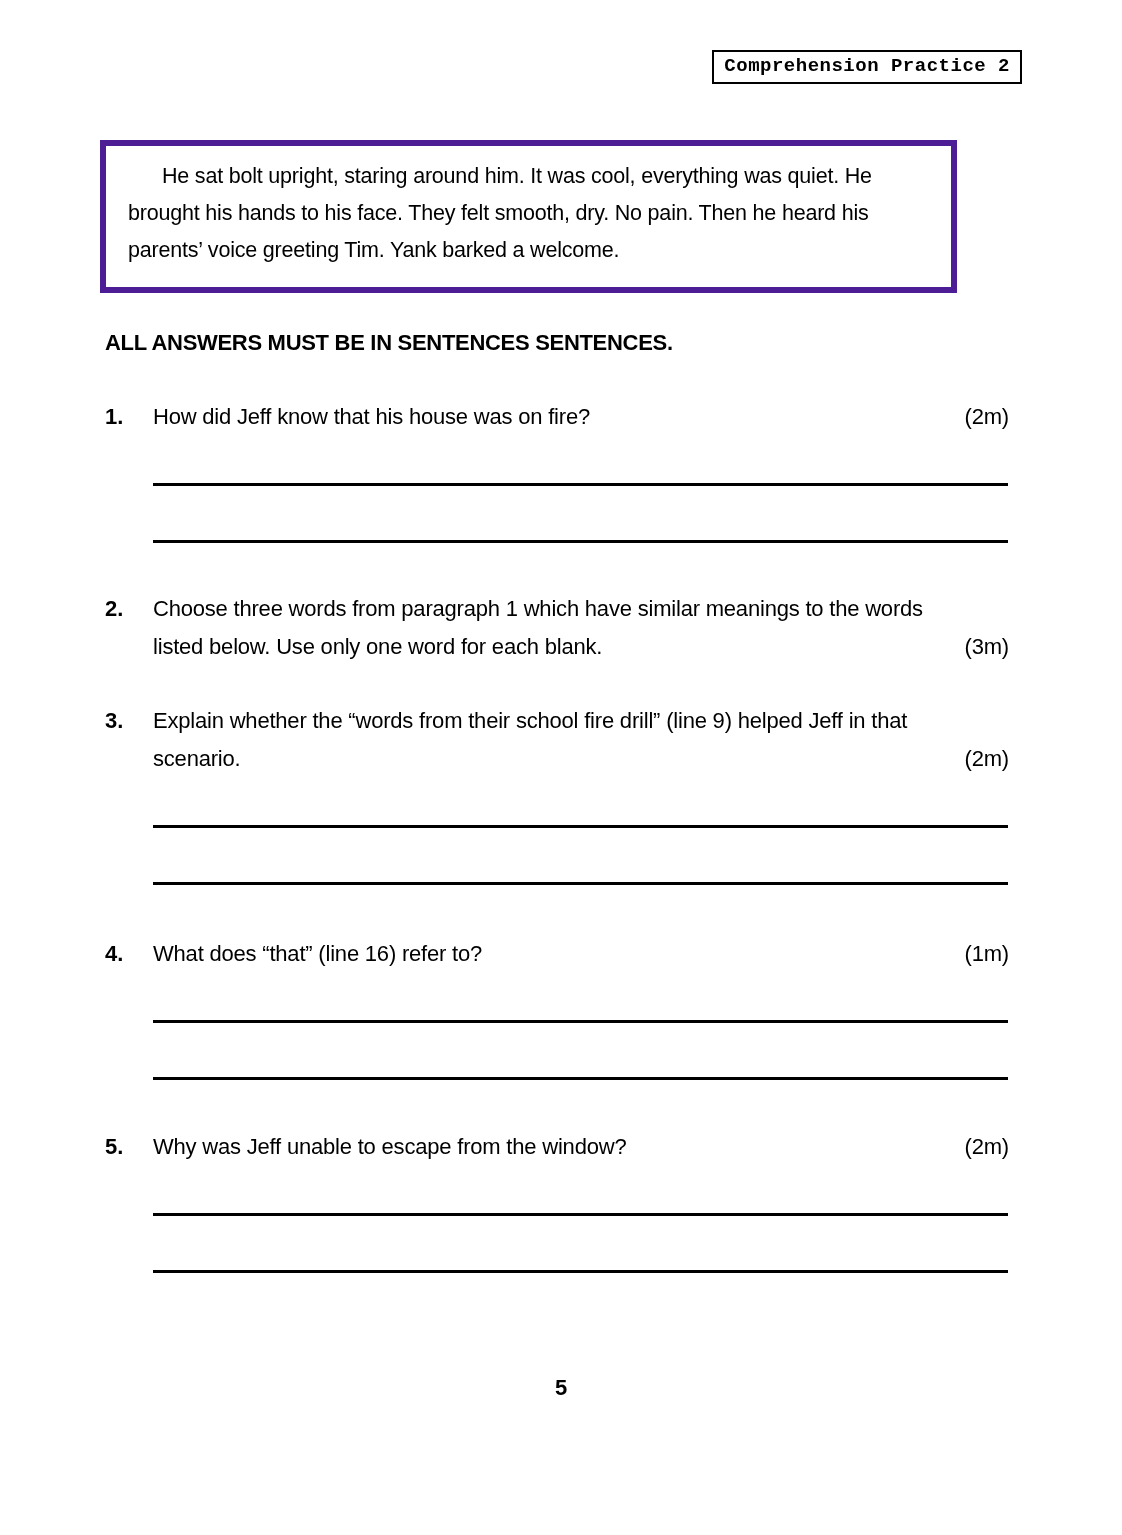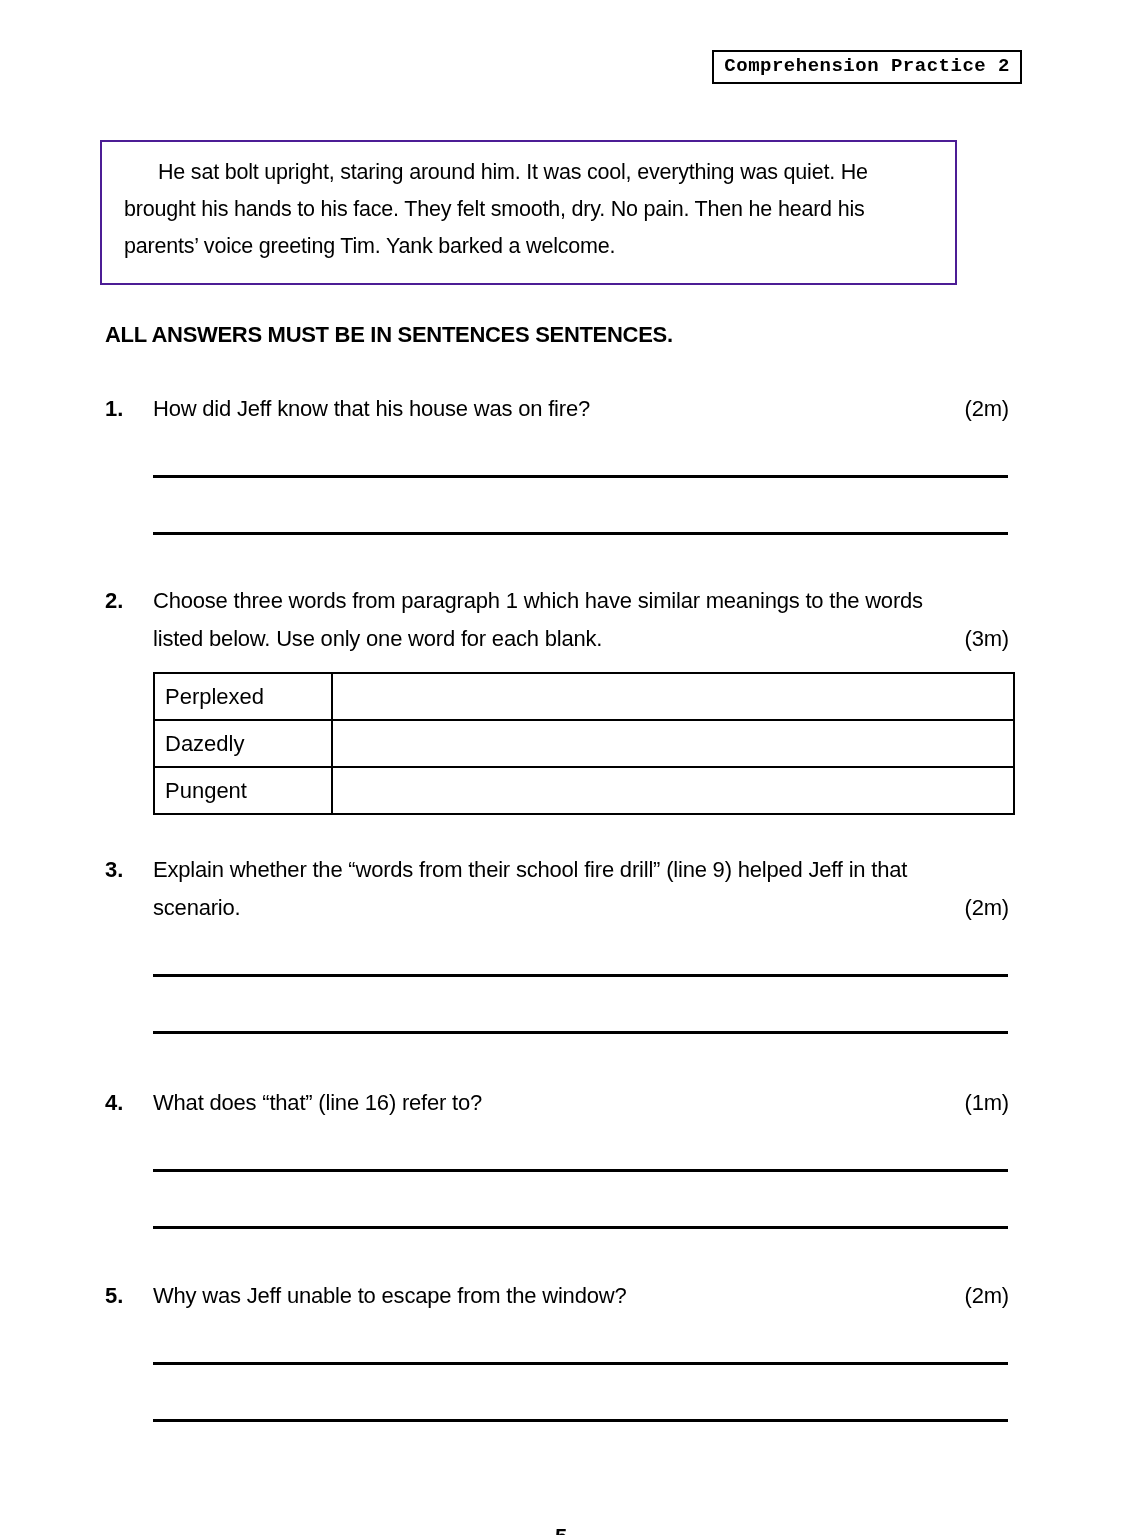--- a/index.html
+++ b/index.html
@@ -28,21 +28,21 @@
     font-weight: bold;
     font-size: 19px;
     letter-spacing: 0.5px;
     white-space: nowrap;
   }
 
   
   .passage-box {
     margin: 56px 165px 0 100px;
     width: 857px;
-    border: 2px solid #4c1d95;
+    border: 6px solid #4c1d95;
     padding: 12px 16px 18px 22px;
   }
   .passage {
     font-size: 21.5px;
     line-height: 37px;
     text-indent: 34px;
     letter-spacing: -0.2px;
   }
 
   
@@ -149,36 +149,20 @@
     </div>
   </div>
 
   <div class="question q2">
     <div class="q-num">2.</div>
     <div class="q-body">
       <div class="q-text">
         <span>Choose three words from paragraph 1 which have similar meanings to the words listed below. Use only one word for each blank.</span>
         <span class="q-marks">(3m)</span>
       </div>
-      <table class="syn-table">
-        <tbody>
-            <tr>
-          <td class="word-cell">Perplexed</td>
-          <td class="answer-cell"></td>
-        </tr>
-        <tr>
-          <td class="word-cell">Dazedly</td>
-          <td class="answer-cell"></td>
-        </tr>
-        <tr>
-          <td class="word-cell">Pungent</td>
-          <td class="answer-cell"></td>
-        </tr>
-      </tbody>
-        </table>
     </div>
   </div>
 
   <div class="question q3">
     <div class="q-num">3.</div>
     <div class="q-body">
       <div class="q-text">
         <span>Explain whether the “words from their school fire drill” (line 9) helped Jeff in that scenario.</span>
         <span class="q-marks">(2m)</span>
       </div>

